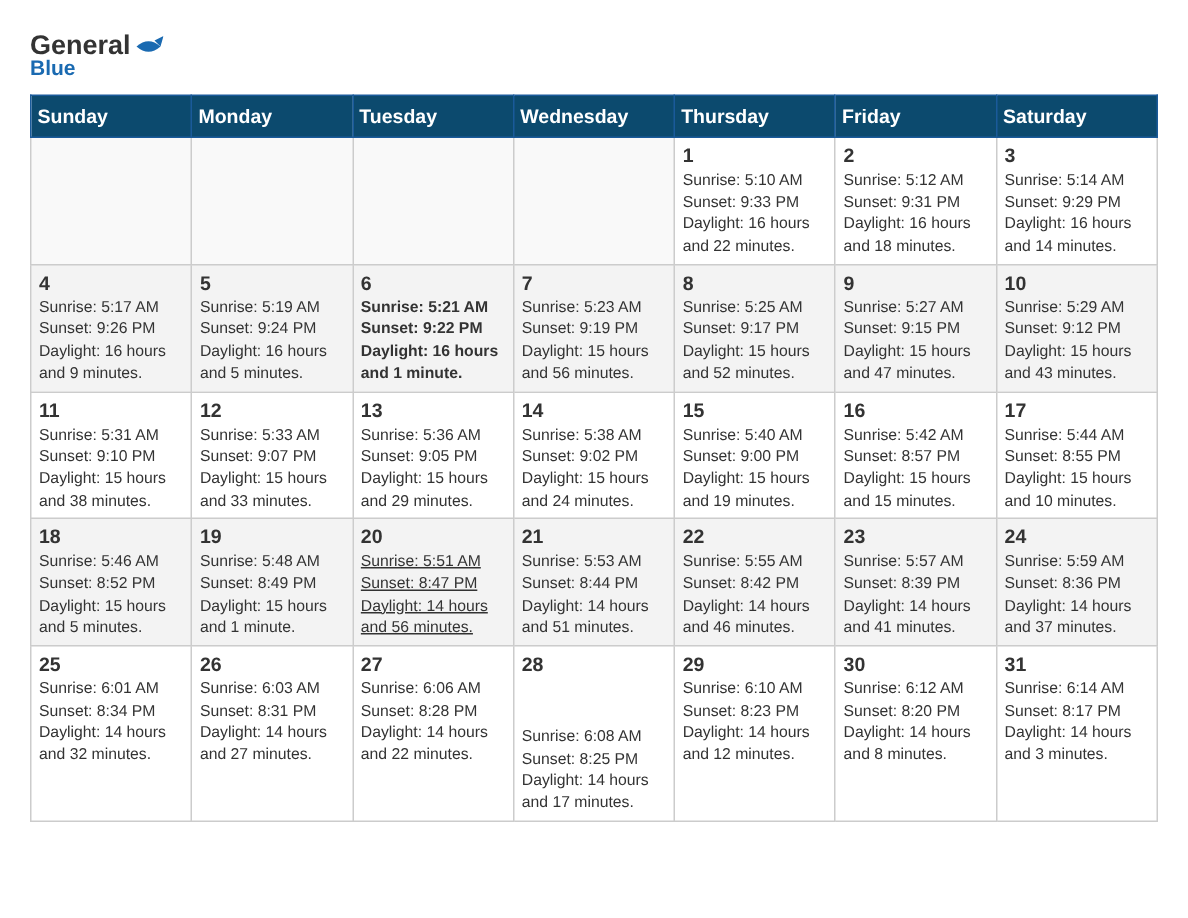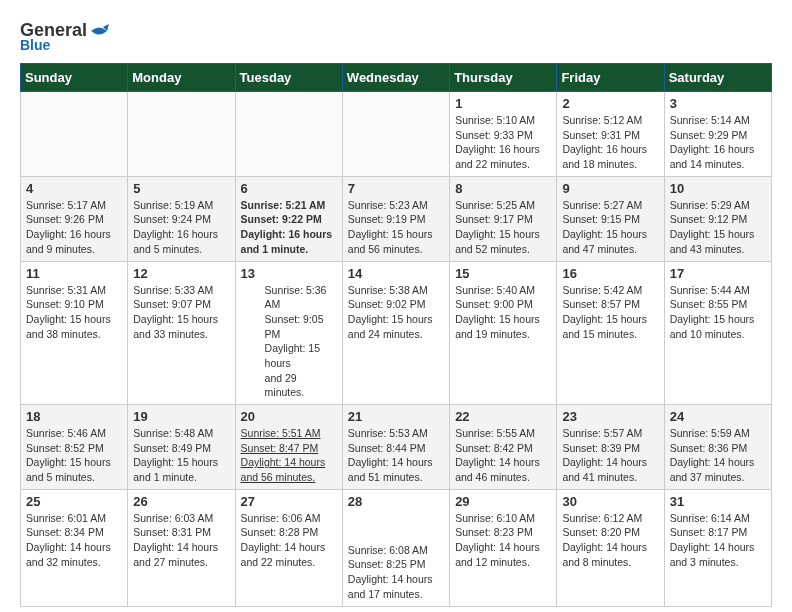--- a/index.html
+++ b/index.html
@@ -23,21 +23,21 @@
     }
     .title-block { text-align: right; }
     .month-title { font-size: 36px; font-weight: bold; color: #333; }
     .location { font-size: 16px; color: #333; }
     .calendar {
       width: 100%;
       border-collapse: collapse;
       border: 1px solid #ccc;
     }
     .calendar th {
-      background: #14532d;
+      background: #0c4a6e;
       color: #fff;
       font-size: 13px;
       padding: 6px 4px;
       text-align: left;
       border: 1px solid #1a5a9a;
     }
     .calendar td {
       vertical-align: top;
       border: 1px solid #ccc;
       padding: 4px 5px;
@@ -185,21 +185,21 @@
         </td>
         <td>
           <span class="day-number">12</span>
           <div class="day-info" style="white-space: pre-line;">Sunrise: 5:33 AM
 Sunset: 9:07 PM
 Daylight: 15 hours
 and 33 minutes.</div>
         </td>
         <td>
           <span class="day-number">13</span>
-          <div class="day-info" style="white-space: pre-line; margin-left: 24px;">Sunrise: 5:36 AM
+          <div class="day-info" style="white-space: pre-line;">Sunrise: 5:36 AM
 Sunset: 9:05 PM
 Daylight: 15 hours
 and 29 minutes.</div>
         </td>
         <td>
           <span class="day-number">14</span>
           <div class="day-info" style="white-space: pre-line;">Sunrise: 5:38 AM
 Sunset: 9:02 PM
 Daylight: 15 hours
 and 24 minutes.</div>

